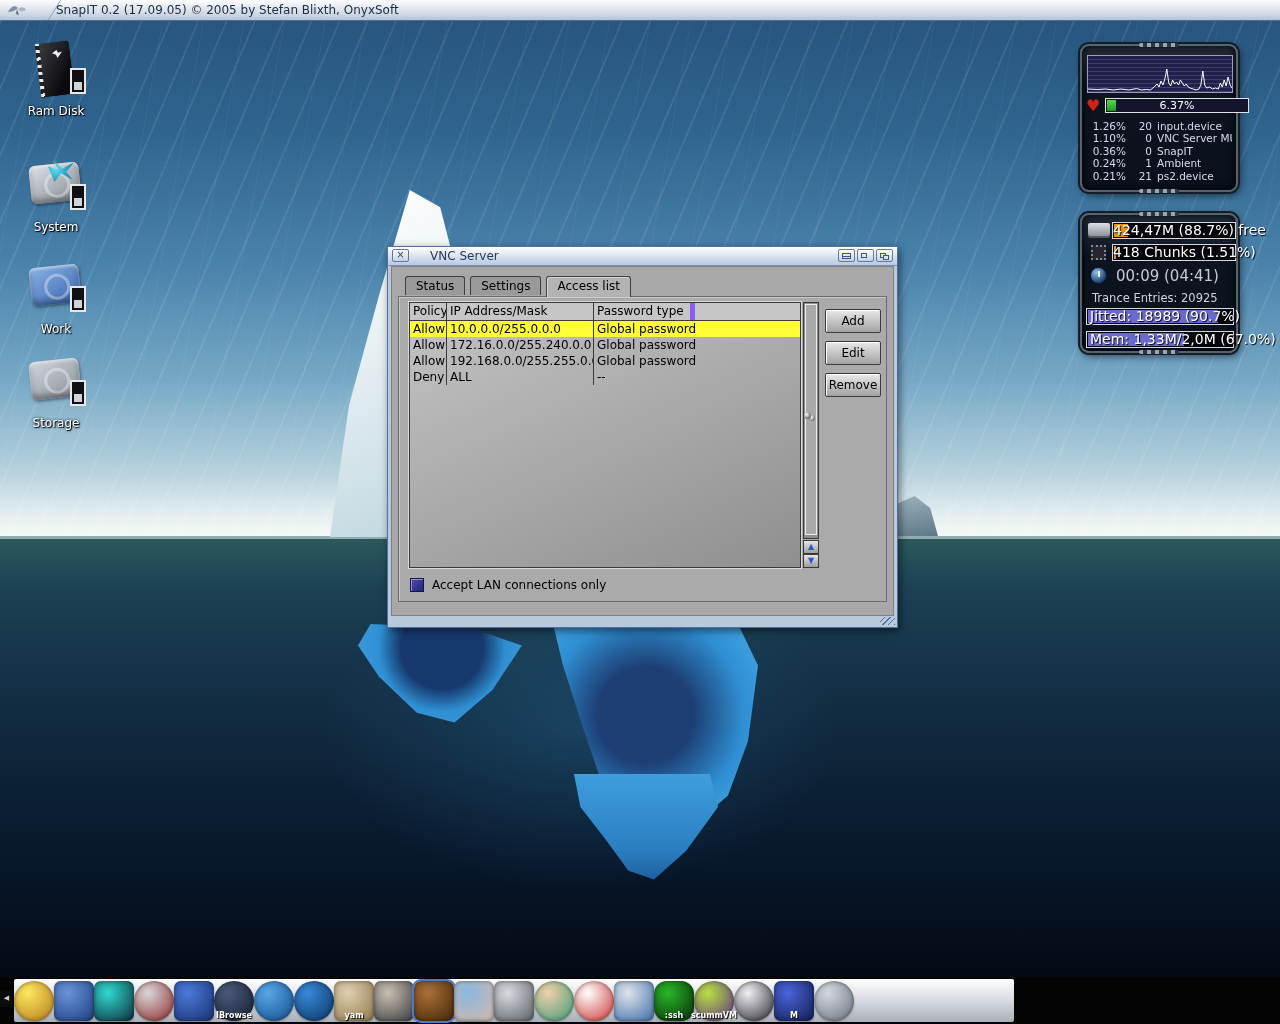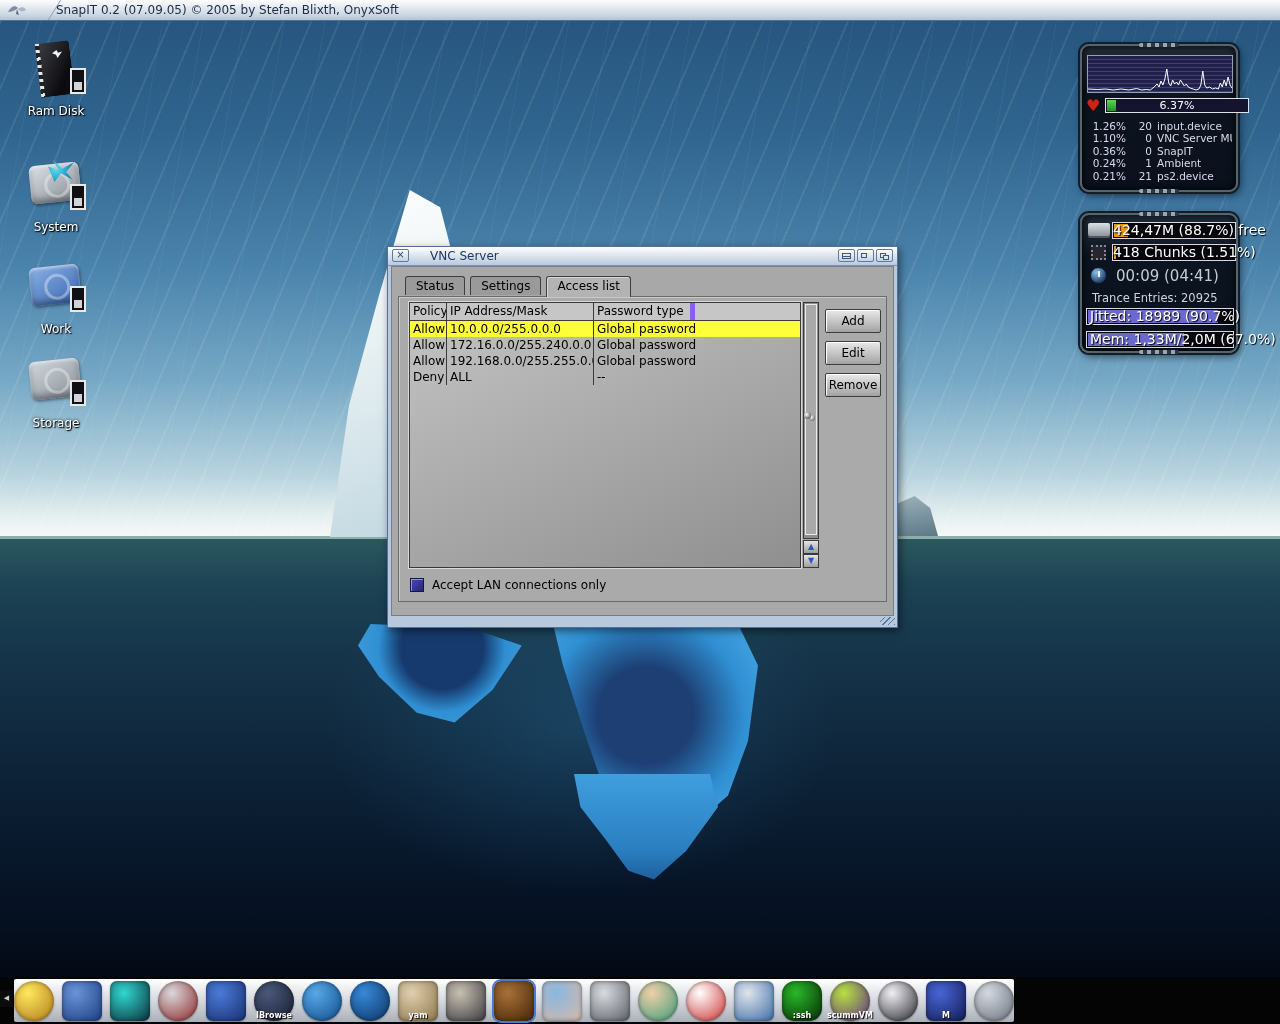--- a/index.html
+++ b/index.html
@@ -169,21 +169,21 @@
     border:2px dotted #8a8a96;box-sizing:border-box;}
   .clockicon{position:absolute;left:4px;top:0;width:17px;height:17px;border-radius:50%;
     background:radial-gradient(circle at 35% 30%,#8ec0e4,#1c3c68 75%);border:1px solid #0a1830;box-sizing:border-box;}
   .clockicon:after{content:"";position:absolute;left:7px;top:3px;width:2px;height:6px;background:#e8f0f8;}
   .uptime{position:absolute;left:30px;top:0;font-size:15px;color:#c3cdd9;}
   .trance{position:absolute;left:6px;top:0;font-size:11.5px;color:#ccd4e0;}
 
   
   .dock{position:absolute;left:0;top:977px;width:1280px;height:47px;background:#040404;z-index:40;}
   .dock-strip{position:absolute;left:14px;top:2px;width:1000px;height:43px;border-radius:2px;
-    background:linear-gradient(#ffffff,#d2d6dc 55%,#aab0b8);display:flex;align-items:center;justify-content:space-between;}
+    background:linear-gradient(#ffffff,#d2d6dc 55%,#aab0b8);display:flex;align-items:center;justify-content:flex-start;}
   .dock-tab{position:absolute;left:0;top:13px;width:13px;height:17px;background:#0c0c0c;
     color:#cccccc;font-size:7px;line-height:17px;text-align:center;z-index:2;}
   .dk{width:40px;height:40px;display:flex;align-items:flex-end;justify-content:center;
     box-shadow:inset 0 0 4px rgba(0,0,0,.45),0 1px 2px rgba(0,0,0,.35);}
   .dk span{font-size:8px;font-weight:bold;color:#fff;text-shadow:1px 1px 1px #000;line-height:11px;}
   .dk.framed{outline:2px solid #4a7ad0;}
 
   .cursor{position:absolute;left:804px;top:412px;width:7px;height:7px;border-radius:50%;
     background:radial-gradient(circle at 35% 35%,#ffffff,#2a2a2a);z-index:60;}
 </style>
@@ -202,21 +202,21 @@
     <div class="berg-drop"></div>
   </div>
 
   <div class="topbar">
     <svg class="topbar-logo" viewBox="0 0 22 16">
       <path d="M2 10 C5 4,9 3,12 6 C10 8,6 10,2 10 Z" fill="#7d8ea6"></path>
       <path d="M12 7 C15 4,19 5,20 8 C17 10,14 10,12 7 Z" fill="#a8b6c8"></path>
       <path d="M11 7 L13 13 L10 12 Z" fill="#5a6c84"></path>
     </svg>
     <div class="topbar-notch"></div>
-    <span class="topbar-title">SnapIT 0.2 (07.09.05) © 2005 by Stefan Blixth, OnyxSoft</span>
+    <span class="topbar-title">SnapIT 0.2 (17.09.05) © 2005 by Stefan Blixth, OnyxSoft</span>
   </div>
 
   <div class="dicons" id="desktop-icons">
       <div class="dicon-item" style="top: 2px;">
         <div class="dicon-gfx">
           <div class="chipbody"></div>
           <div class="chipmark"></div>
           <div class="badge"></div>
         </div>
         <div class="dicon-label">Ram Disk</div>

